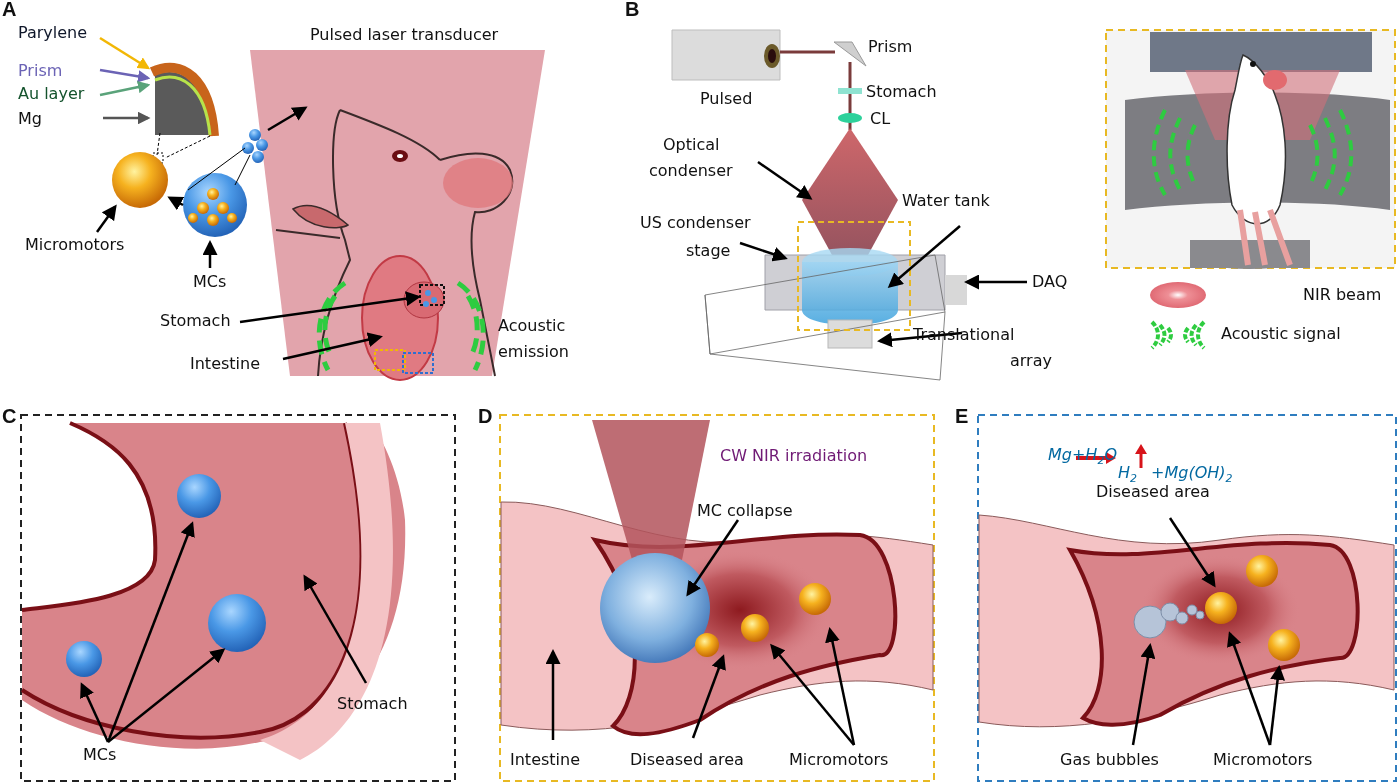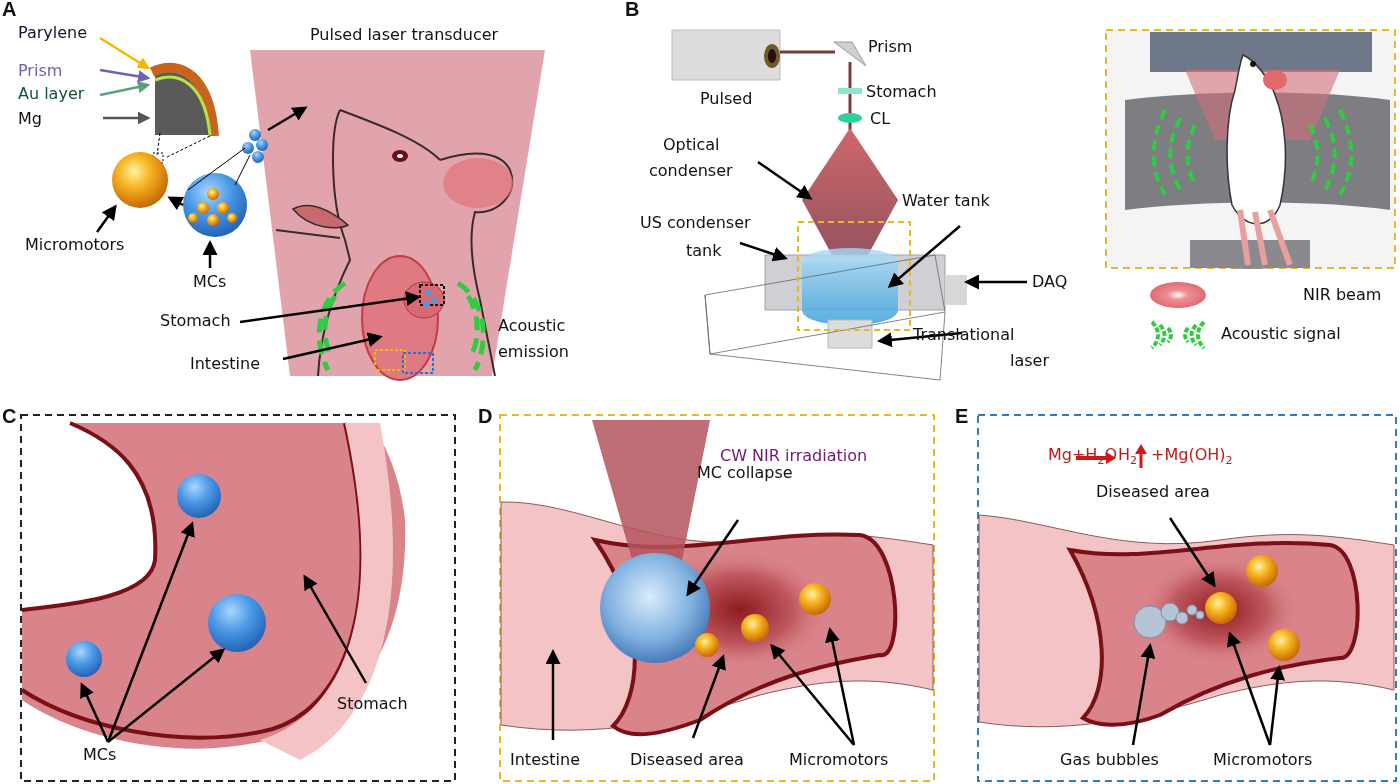--- a/index.html
+++ b/index.html
@@ -1,21 +1,21 @@
 <!DOCTYPE html>
 <html><head>
 <meta charset="utf-8">
 <style>
   html, body { margin:0; padding:0; background:#ffffff; }
   body { width:1400px; height:784px; position:relative; overflow:hidden;
          font-family:"DejaVu Sans", sans-serif; color:#111; }
   .lbl { position:absolute; font-size:16px; line-height:1.15; white-space:nowrap; }
   .plabel { position:absolute; font-weight:bold; font-size:20px; font-family:"Liberation Sans", sans-serif; }
   svg.layer { position:absolute; left:0; top:0; }
-  .red { color:#b91c1c; }
+  .red { color:#0369a1;font-style:italic; }
   .dred { color:#701a75; }
   sub { font-size:11px; }
 </style>
 </head>
 <body>
 
 <svg class="layer" width="1400" height="784" viewBox="0 0 1400 784">
   <defs>
     <radialGradient id="gOrange" cx="40%" cy="35%" r="65%">
       <stop offset="0" stop-color="#fff3a0"></stop>
@@ -257,37 +257,37 @@
 <div class="lbl" style="left:498px;top:343px">emission</div>
 
 <div class="lbl" style="left:700px;top:90px">Pulsed</div>
 <div class="lbl" style="left:868px;top:38px">Prism</div>
 <div class="lbl" style="left:866px;top:83px">Stomach</div>
 <div class="lbl" style="left:870px;top:110px">CL</div>
 <div class="lbl" style="left:663px;top:136px">Optical</div>
 <div class="lbl" style="left:649px;top:162px">condenser</div>
 <div class="lbl" style="left:902px;top:192px">Water tank</div>
 <div class="lbl" style="left:640px;top:214px">US condenser</div>
-<div class="lbl" style="left:686px;top:242px">tank</div>
+<div class="lbl" style="left:686px;top:242px">stage</div>
 <div class="lbl" style="left:1032px;top:273px">DAQ</div>
 <div class="lbl" style="left:913px;top:326px">Translational</div>
-<div class="lbl" style="left:1010px;top:352px">laser</div>
+<div class="lbl" style="left:1010px;top:352px">array</div>
 <div class="lbl" style="left:1303px;top:286px">NIR beam</div>
 <div class="lbl" style="left:1221px;top:325px">Acoustic signal</div>
 
 <div class="lbl" style="left:83px;top:746px">MCs</div>
 <div class="lbl" style="left:337px;top:695px">Stomach</div>
 
 <div class="lbl dred" style="left:720px;top:447px">CW NIR irradiation</div>
-<div class="lbl" style="left:697px;top:464px">MC collapse</div>
+<div class="lbl" style="left:697px;top:502px">MC collapse</div>
 <div class="lbl" style="left:510px;top:751px">Intestine</div>
 <div class="lbl" style="left:630px;top:751px">Diseased area</div>
 <div class="lbl" style="left:789px;top:751px">Micromotors</div>
 
 <div class="lbl red" style="left:1048px;top:446px">
   <span>Mg+H</span><sub>2</sub><span>O</span>
 </div>
-<div class="lbl red" style="left:1118px;top:446px">
+<div class="lbl red" style="left:1118px;top:464px">
   <span>H</span><sub>2</sub><span style="display:inline-block;width:14px"></span><span>+Mg(OH)</span><sub>2</sub>
 </div>
 <div class="lbl" style="left:1096px;top:483px">Diseased area</div>
 <div class="lbl" style="left:1060px;top:751px">Gas bubbles</div>
 <div class="lbl" style="left:1213px;top:751px">Micromotors</div>
 
 </body></html>

